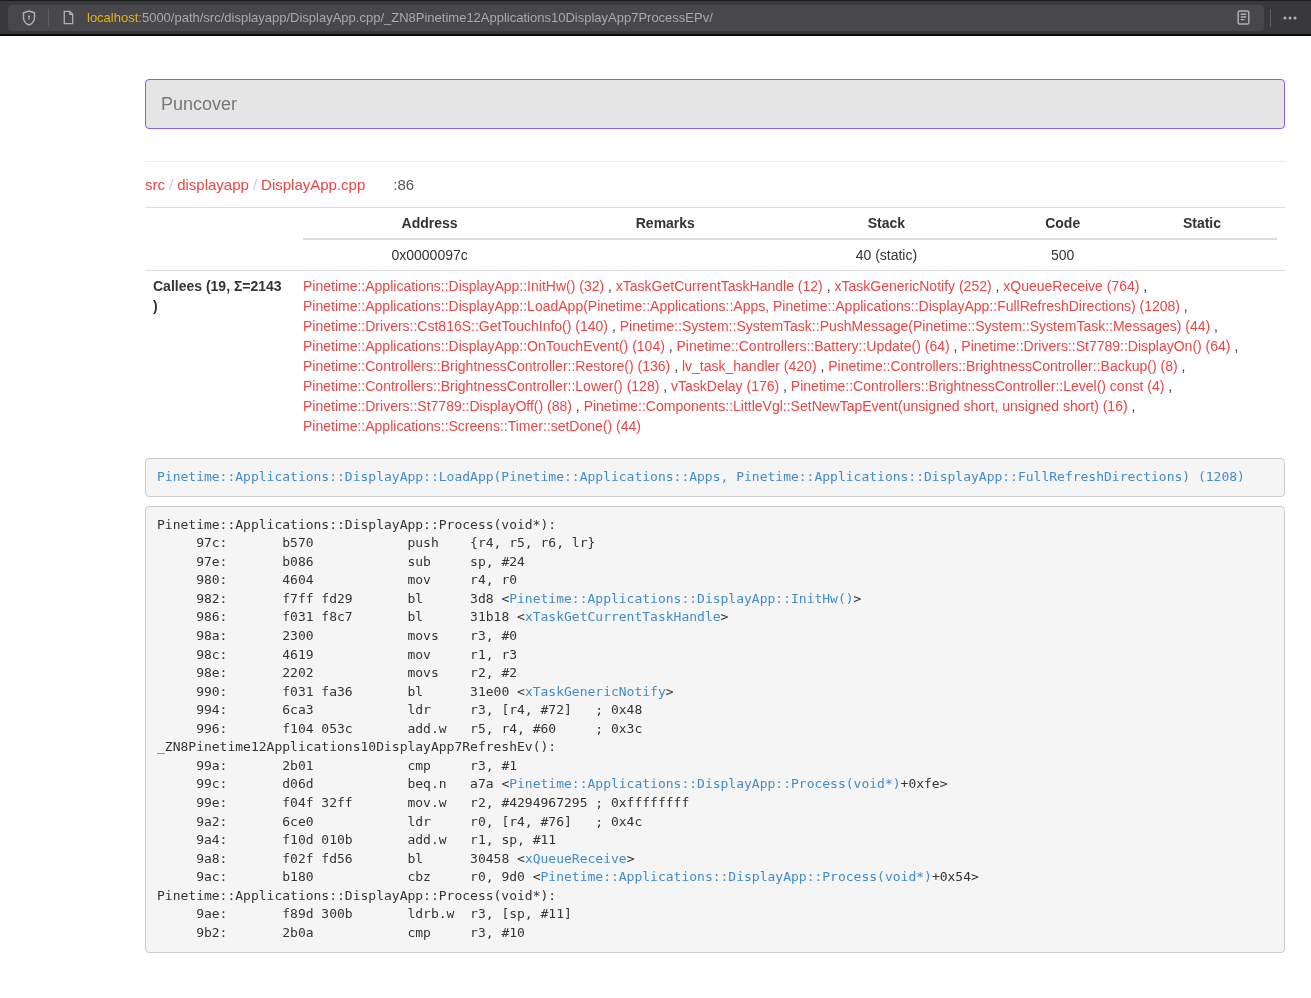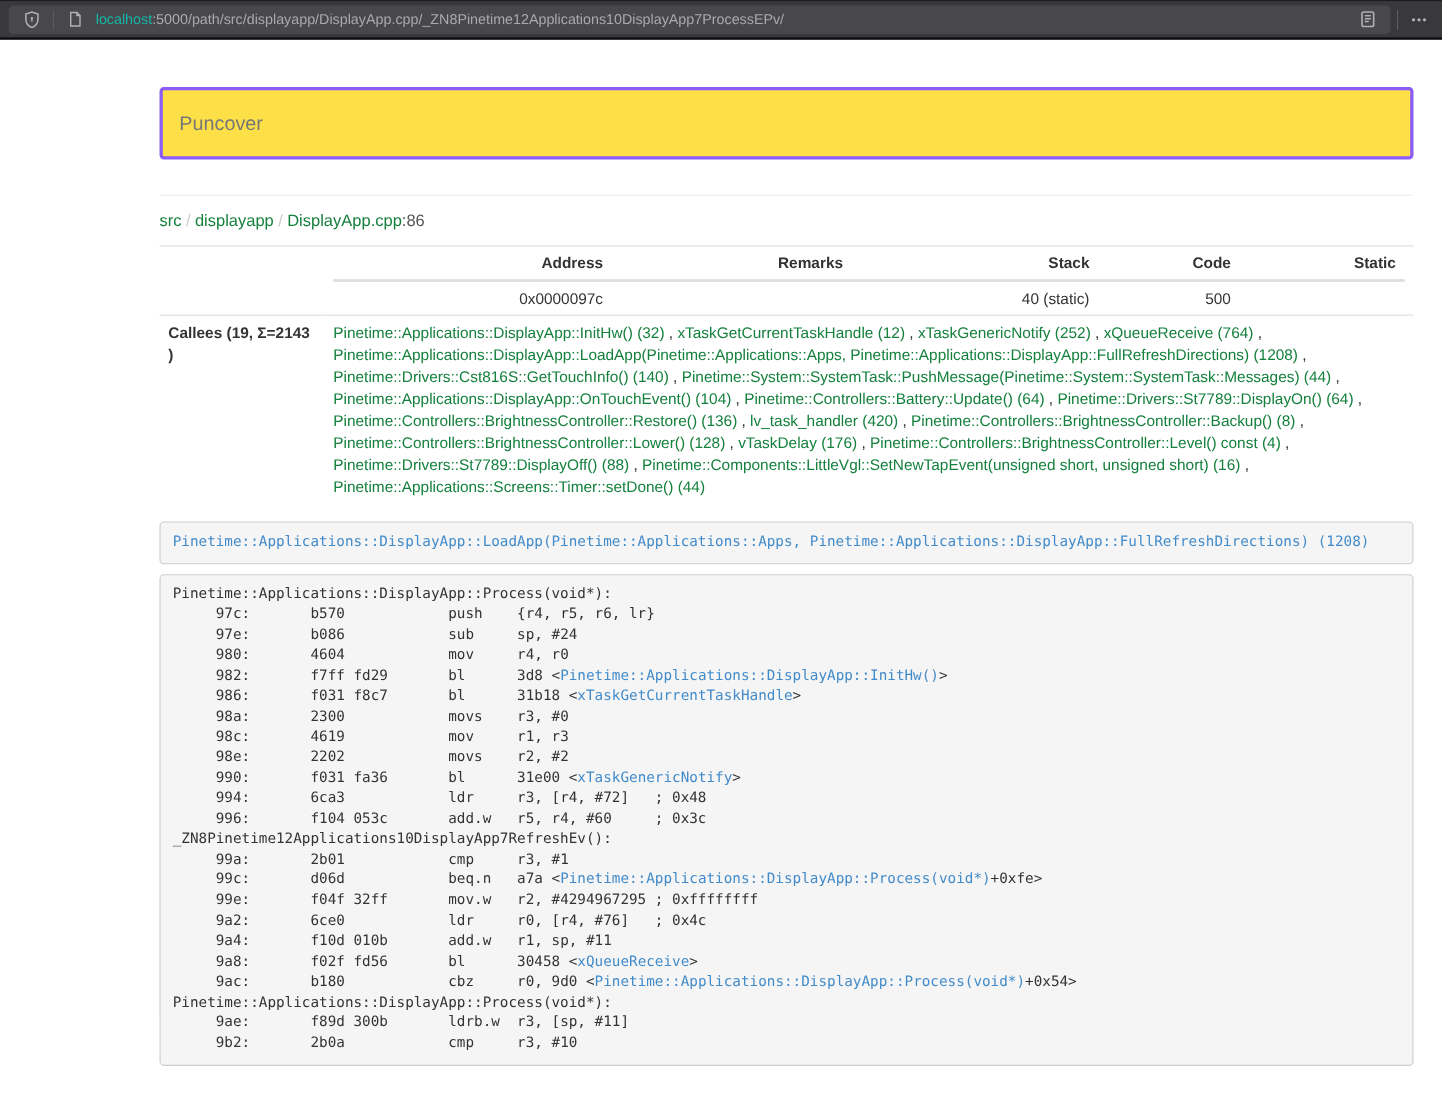--- a/index.html
+++ b/index.html
@@ -4,21 +4,21 @@
 <style>
   * { box-sizing: border-box; }
   html, body { height: 100%; overflow: hidden; }
   body {
     margin: 0;
     background: #fff;
     color: #333;
     font-family: "Liberation Sans", sans-serif;
     font-size: 14px;
   }
-  a { color: #15803d; text-decoration: none; }
+  a { color: #ef4444; text-decoration: none; }
 
   
   .browser-bar {
     height: 36px;
     background: #38383d;
     border-top: 1px solid #1c1c1f;
     border-bottom: 2px solid #0c0c0d;
     display: flex;
     align-items: center;
     padding: 0 8px;
@@ -36,59 +36,59 @@
   .chrome-icon { display: flex; align-items: center; justify-content: center; width: 26px; height: 26px; flex: 0 0 auto; }
   .vsep { width: 1px; height: 18px; background: #5c5c61; margin: 0 6px; flex: 0 0 auto; }
   .url-text {
     flex: 1;
     font-size: 13px;
     color: #a9a9ae;
     white-space: nowrap;
     overflow: hidden;
     margin-left: 6px;
   }
-  .url-text .host { color: #14b8a6; }
+  .url-text .host { color: #eab308; }
   .browser-right { display: flex; align-items: center; flex: 0 0 auto; }
 
   
   .content { width: 1140px; margin-left: 145px; }
 
   .navbar {
     margin-top: 43px;
-    height: 66px;
-    background: #fde047;
-    border: 3px solid #8b5cf6;
+    height: 50px;
+    background: #e5e5e5;
+    border: 1px solid #8b5cf6;
     border-radius: 4px;
     display: flex;
     align-items: center;
   }
   .navbar-brand { font-size: 18px; color: #777; padding: 0 15px; }
 
   hr.divider { border: 0; border-top: 1px solid #eee; margin: 32px 0 14px; }
 
   .breadcrumb { font-size: 15px; margin: 0 0 14px; }
   .breadcrumb .sep { color: #ccc; padding: 0 4px; }
-  .breadcrumb .line-no { color: #555; }
+  .breadcrumb .line-no { color: #555; margin-left: 28px; }
 
   
   table.main-table { width: 100%; border-collapse: collapse; }
   table.main-table > tbody > tr > th,
   table.main-table > tbody > tr > td {
     border-top: 1px solid #ddd;
     padding: 5px 8px;
     text-align: left;
     vertical-align: top;
     line-height: 20px;
     font-weight: normal;
   }
   table.main-table > tbody > tr > th { font-weight: bold; width: 150px; }
 
   table.stats { width: 100%; border-collapse: collapse; }
   table.stats th, table.stats td {
-    text-align: right;
+    text-align: center;
     padding: 5px 8px;
     line-height: 20px;
   }
   table.stats thead th { border-bottom: 2px solid #ddd; font-weight: bold; }
   table.stats tbody td { border-top: 0; margin-top: 20px; }
 
   .func-name { display: inline-flex; align-items: center; gap: 6px; }
   .cube { flex: 0 0 auto; margin-top: 1px; }
 
   .callees a { white-space: nowrap; }

